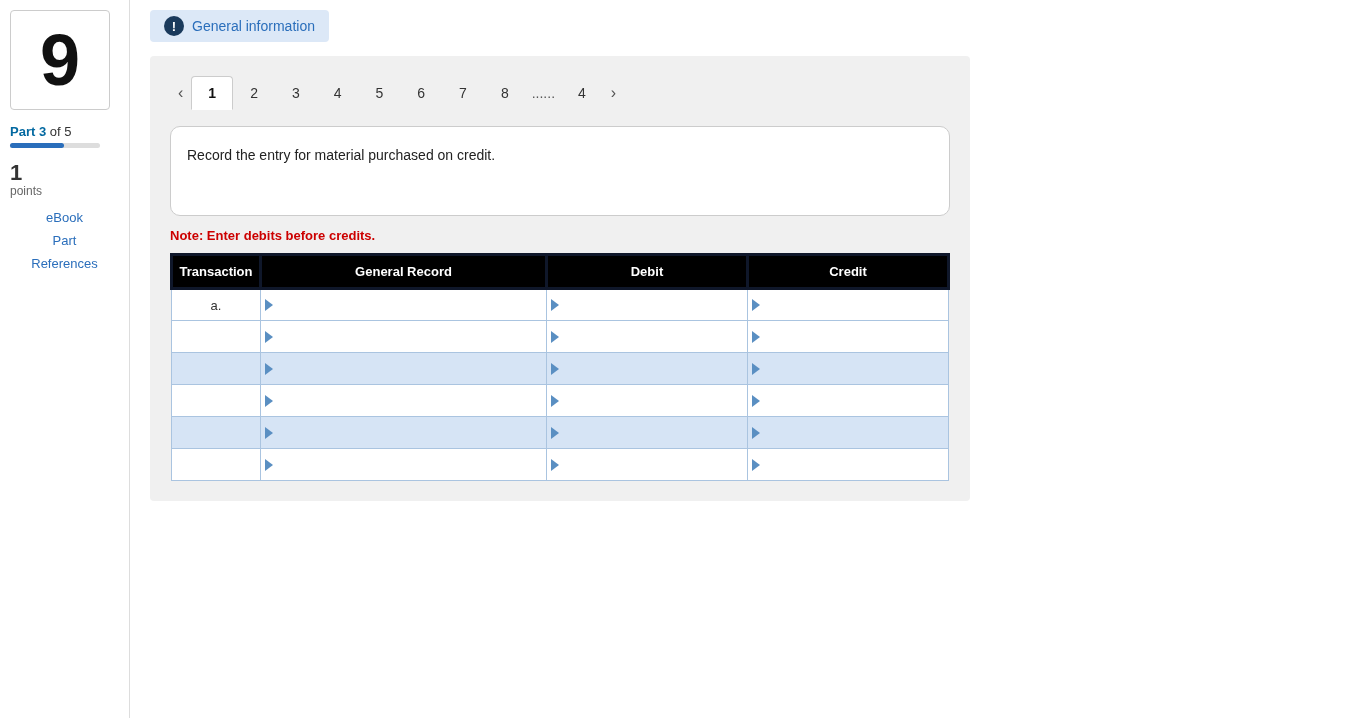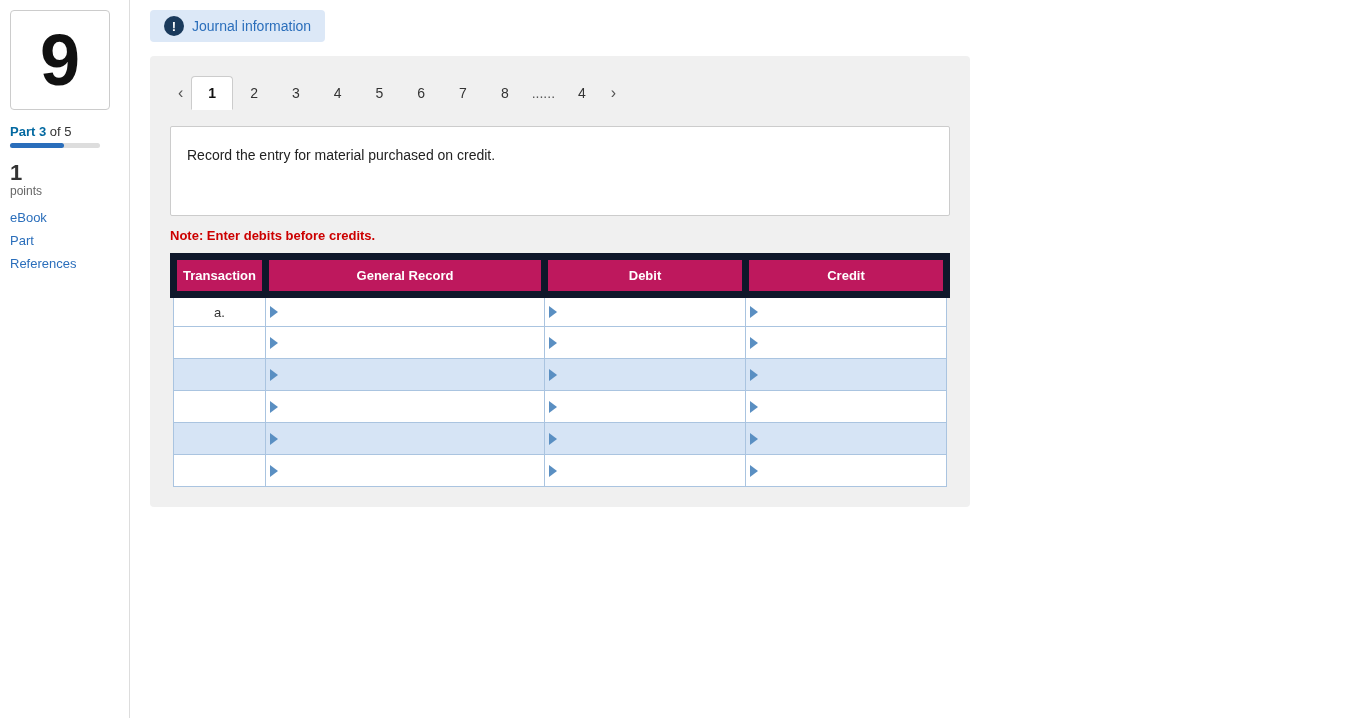--- a/index.html
+++ b/index.html
@@ -69,21 +69,21 @@
       color: #666;
       margin-bottom: 12px;
     }
     .sidebar-link {
       display: block;
       color: #2a6ebb;
       font-size: 13px;
       text-decoration: none;
       margin-bottom: 8px;
       cursor: pointer;
-      text-align: left;
+      text-align: center;
     }
 
     
     .main-content {
       flex: 1;
       padding: 10px 20px 20px 20px;
     }
     
     .required-info-banner {
       display: inline-flex;
@@ -160,21 +160,21 @@
     }
     .tab-dots {
       padding: 8px 6px;
       color: #555;
       font-size: 14px;
     }
     
     .description-box {
       background: #fff;
       border: 1px solid #ccc;
-      border-radius: 2px;
+      border-radius: 10px;
       padding: 18px 16px;
       margin-bottom: 12px;
       min-height: 90px;
       font-size: 14px;
       color: #222;
       line-height: 1.5;
     }
     
     .note-text {
       font-size: 13px;
@@ -184,27 +184,27 @@
     .note-text span {
       font-weight: bold;
     }
     
     .journal-table {
       width: 100%;
       border-collapse: collapse;
       border: 1px solid #5a8fc2;
     }
     .journal-table th {
-      background: #be185d;
+      background: #000000;
       color: #fff;
       font-size: 13px;
       font-weight: bold;
       padding: 8px 6px;
       text-align: center;
-      border: 7px solid #0f172a;
+      border: 3px solid #0f172a;
     }
     .journal-table td {
       background: #fff;
       border: 1px solid #aac4e0;
       height: 32px;
       padding: 0;
     }
     .journal-table td.transaction-cell {
       text-align: center;
       font-size: 13px;
@@ -293,21 +293,21 @@
     <a class="sidebar-link" href="#">Part</a>
     <a class="sidebar-link" href="#">References</a>
   </div>
 
   <div class="main-content">
     
     <div class="required-info-banner">
       <div class="required-info-icon">
         <span>!</span>
       </div>
-      <span class="required-info-text">Journal information</span>
+      <span class="required-info-text">General information</span>
     </div>
 
     
     <div class="worksheet-box">
 
       <div class="tab-nav">
         <button class="tab-nav-arrow">‹</button>
         <div class="tab-item active">1</div>
         <div class="tab-item">2</div>
         <div class="tab-item">3</div>

